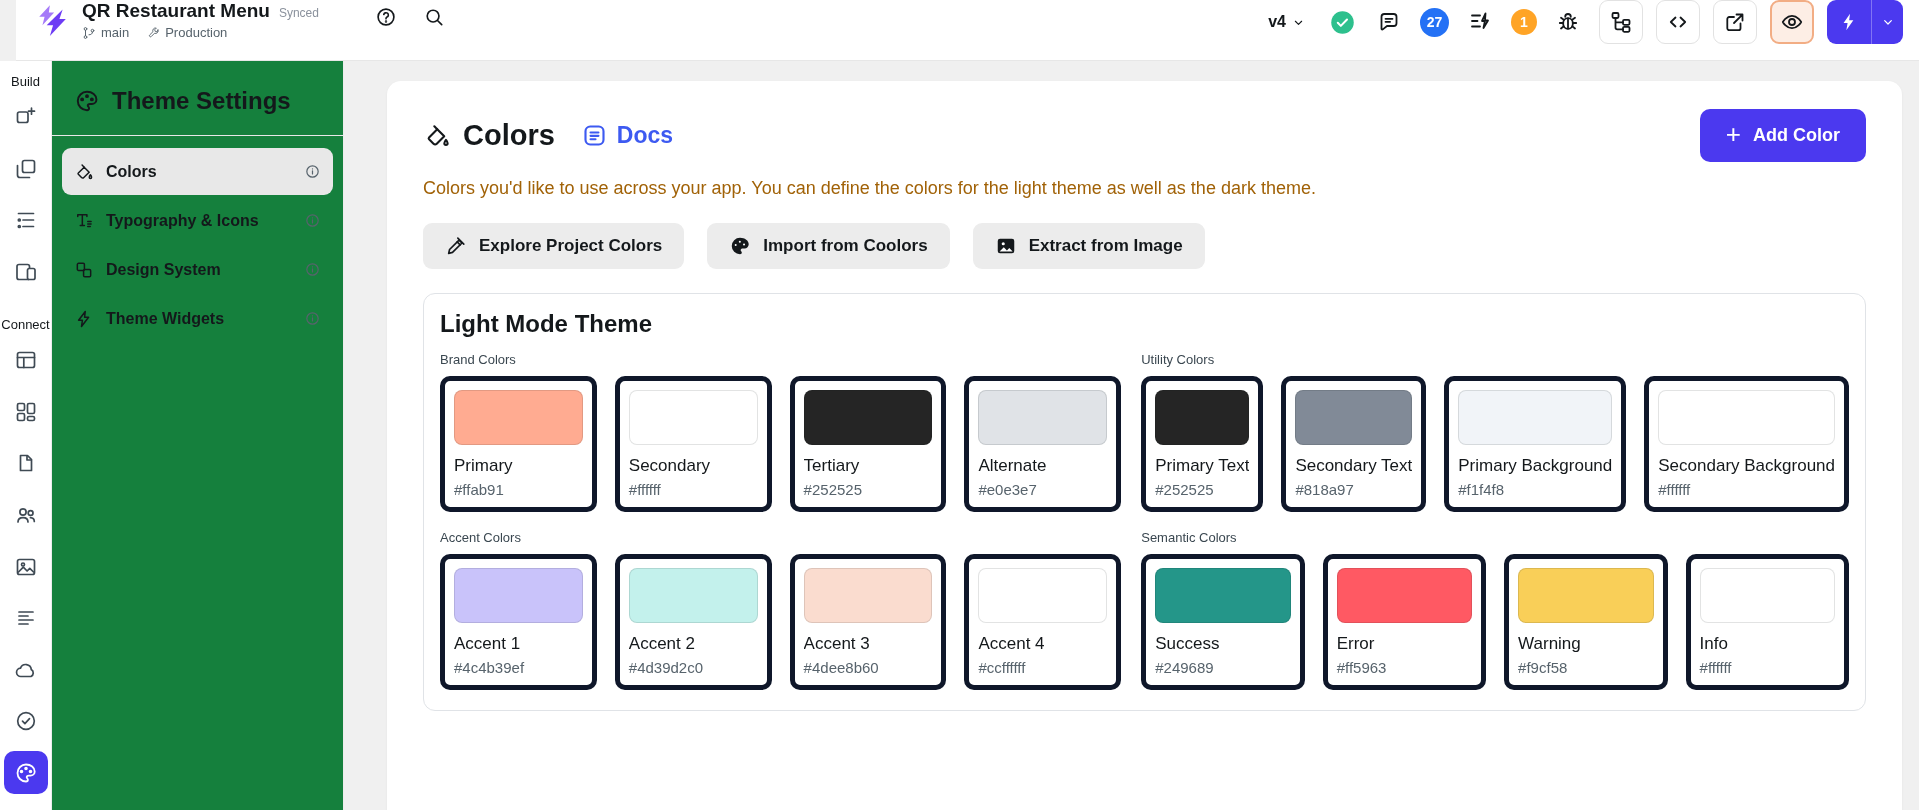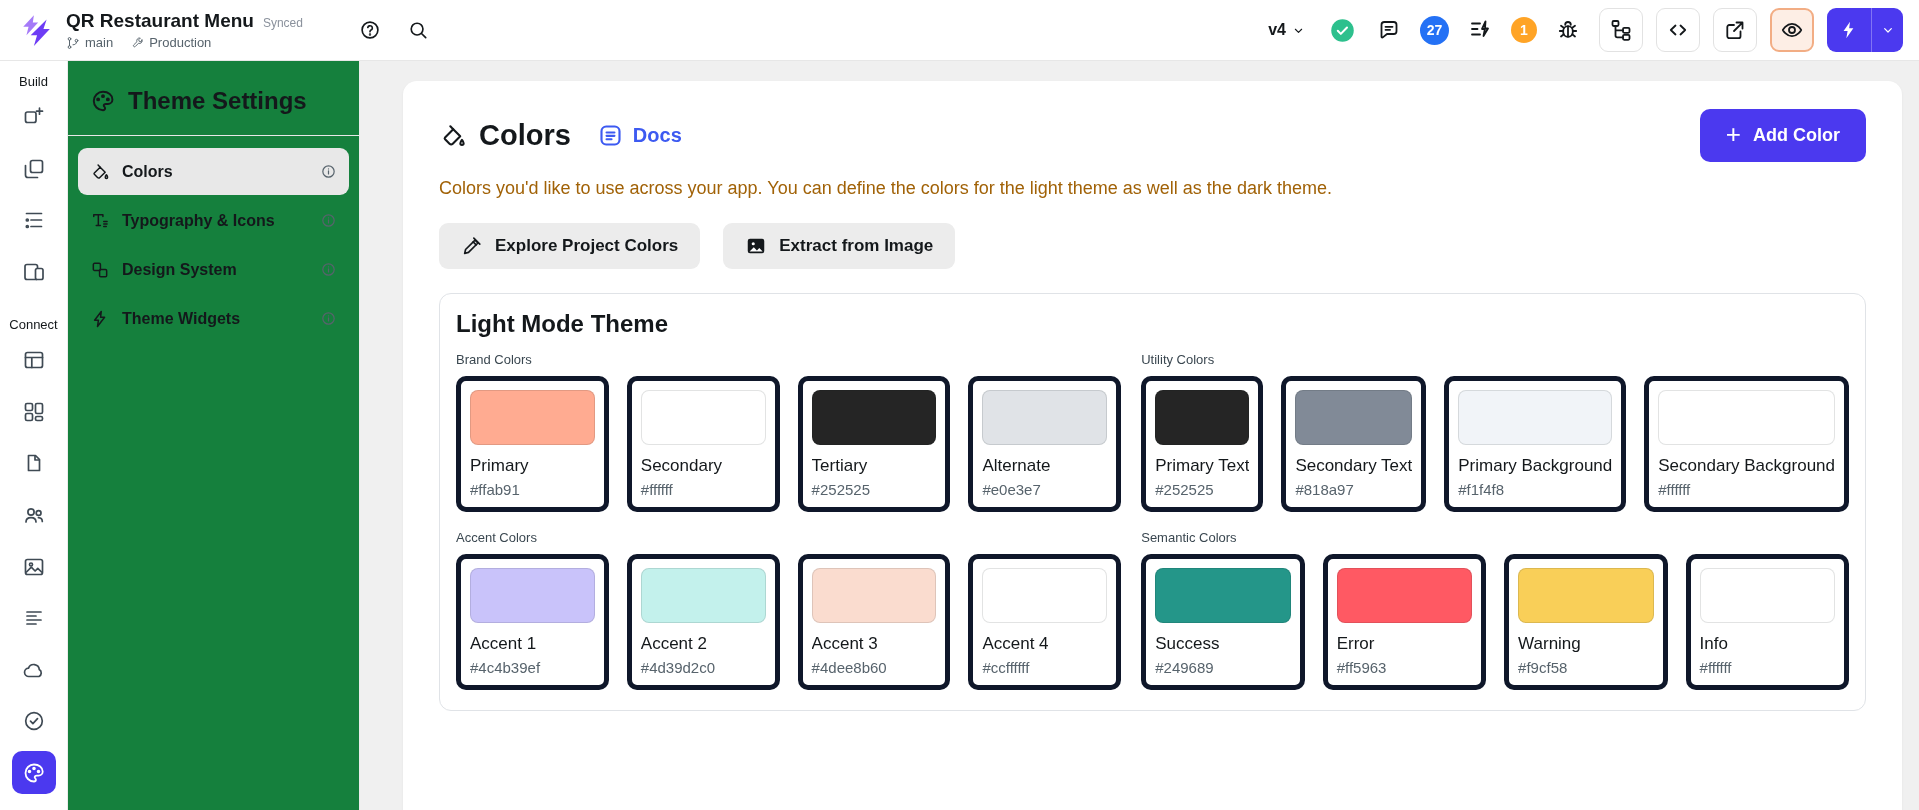--- a/index.html
+++ b/index.html
@@ -1,21 +1,21 @@
 <!DOCTYPE html>
 <html style="--accent: #4b39ef; --docs: #3d5af1; --badge-blue: #2471f5; --badge-orange: #ffa426; --eye-border: #f2ad84; --eye-bg: #fdeee5;"><head>
 <meta charset="utf-8">
 <style>
   * { margin:0; padding:0; box-sizing:border-box; }
   html,body { width:1919px; height:810px; overflow:hidden; background:#f0f0f0;
     font-family:"Liberation Sans","DejaVu Sans",sans-serif; color:#14181b; }
 
   
   .topbar { height:61px; background:#fff; border-bottom:1px solid #e7e7e7;
-    display:flex; align-items:center; padding:0 16px; position:relative; z-index:5; }
+    display:flex; align-items:flex-start; padding:0 16px; position:relative; z-index:5;margin-left:16px; }
   .logo { width:40px; height:40px; display:flex; align-items:center; justify-content:center; cursor:pointer; }
   .proj { margin-left:10px; display:flex; flex-direction:column; justify-content:center; gap:3px; }
   .proj-row1 { display:flex; align-items:baseline; gap:9px; }
   .proj-title { font-size:19px; font-weight:bold; }
   .synced { font-size:12px; color:#8a919c; }
   .proj-row2 { display:flex; align-items:center; gap:5px; font-size:13px; color:#57636c; }
   .proj-row2 .sep { width:8px; }
   .icon-btn { background:none; border:none; cursor:pointer; display:flex; align-items:center;
     justify-content:center; padding:6px; border-radius:8px; }
   .help-btn { margin-left:50px; }
@@ -33,21 +33,21 @@
   .run-btn { display:flex; align-items:stretch; height:44px; border-radius:9px; overflow:hidden;
     cursor:pointer; border:none; background:var(--accent); }
   .run-main { width:44px; display:flex; align-items:center; justify-content:center; }
   .run-caret { width:32px; display:flex; align-items:center; justify-content:center;
     border-left:1px solid rgba(255,255,255,.3); }
 
   
   .page { display:flex; height:749px; }
 
   
-  .rail { width:68px; background:#fff; border-right:1px solid #ececec; display:flex;
+  .rail { width:52px; background:#fff; border-right:1px solid #ececec; display:flex;
     flex-direction:column; align-items:center; padding:13px 0 16px; }
   .rail-label { font-size:13px; color:#14181b; margin-bottom:7px; }
   .rail-label.connect { margin-top:15px; }
   .rail-item { width:44px; height:44px; display:flex; align-items:center; justify-content:center;
     border-radius:10px; cursor:pointer; margin-bottom:9px; }
   .rail-item.active { background:var(--accent); margin-top:auto; margin-bottom:0; }
 
   
   .settings { width:292px; background:#15803d; border-right:1px solid #ececec; display:flex;
     flex-direction:column; }
@@ -60,21 +60,21 @@
   .s-item.active { background:#e8e8e8; }
   .s-item .grow { flex:1; }
 
   
   .main { flex:1; padding:20px 17px 0 43px; overflow:hidden; }
   .card { background:#fff; border-radius:14px 14px 0 0; height:800px; padding:28px 36px;
     box-shadow:0 1px 3px rgba(0,0,0,.05); }
   .card-head { display:flex; align-items:center; }
   .card-head h1 { font-size:29px; font-weight:bold; margin-left:12px; }
   .docs { display:flex; align-items:center; gap:9px; margin-left:26px; cursor:pointer;
-    color:var(--docs); font-size:20px; font-weight:bold; text-decoration:none; }
+    color:var(--docs); font-size:23px; font-weight:bold; text-decoration:none; }
   .add-btn { margin-left:auto; height:53px; background:var(--accent); color:#fff; border:none;
     border-radius:10px; display:flex; align-items:center; gap:12px; padding:0 26px;
     font-size:18px; font-weight:bold; cursor:pointer; font-family:inherit; }
   .add-plus { font-size:26px; font-weight:normal; line-height:1; margin-top:-3px; }
   .desc { margin-top:16px; font-size:18px; color:#a16207; }
   .actions { margin-top:24px; display:flex; gap:23px; }
   .action-btn { height:46px; background:#ececec; border:none; border-radius:9px; display:flex;
     align-items:center; gap:12px; padding:0 22px; font-size:17px; font-weight:bold;
     color:#14181b; cursor:pointer; font-family:inherit; }
 
@@ -411,20 +411,29 @@
       <div class="actions">
         <button class="action-btn">
           <svg width="22" height="22" viewBox="0 0 24 24" class="st-dark">
               <path d="M4 20l4.2-1L18.5 8.7l-3.2-3.2L5 15.8 4 20z"></path>
               <path d="M13.3 7.5l3.2 3.2M14 3.5l6.5 6.5"></path>
             </svg>
           <span>Explore Project Colors</span>
         </button>
         <button class="action-btn">
           <svg width="22" height="22" viewBox="0 0 24 24">
+              <path d="M12 3a9 9 0 1 0 0 18c1.5 0 2-.9 2-1.8 0-1.5-1.3-1.7-1.3-2.7 0-1.2 1-1.8 2.3-1.8H17a4.5 4.5 0 0 0 4.5-4.5C21.5 6.1 17.3 3 12 3z" fill="#14181b"></path>
+              <circle cx="7.3" cy="10.8" r="1.1" fill="#fff"></circle>
+              <circle cx="11.8" cy="7.4" r="1.1" fill="#fff"></circle>
+              <circle cx="16.4" cy="10.4" r="1.1" fill="#fff"></circle>
+            </svg>
+          <span>Import from Coolors</span>
+        </button>
+        <button class="action-btn">
+          <svg width="22" height="22" viewBox="0 0 24 24">
               <rect x="3" y="4" width="18" height="16" rx="2.5" fill="#14181b"></rect>
               <circle cx="9" cy="9.5" r="1.7" fill="#fff"></circle>
               <path d="M5 18l4.6-4.6 3.4 3.4 2.6-2.6 3.4 3.4V18z" fill="#fff"></path>
             </svg>
           <span>Extract from Image</span>
         </button>
       </div>
 
       <section class="theme-card">
         <h3>Light Mode Theme</h3>

